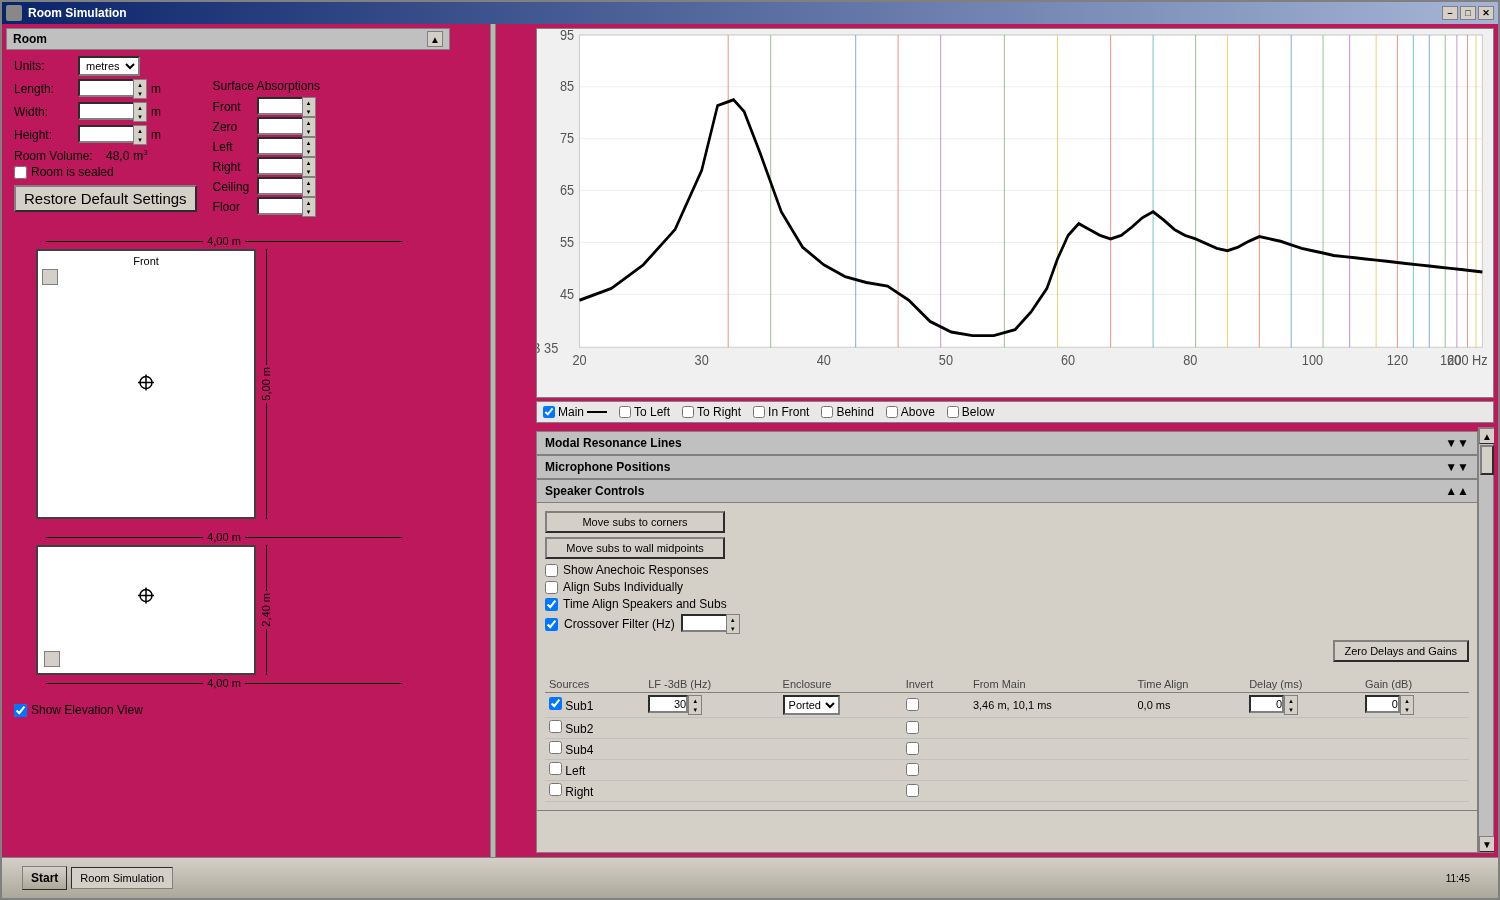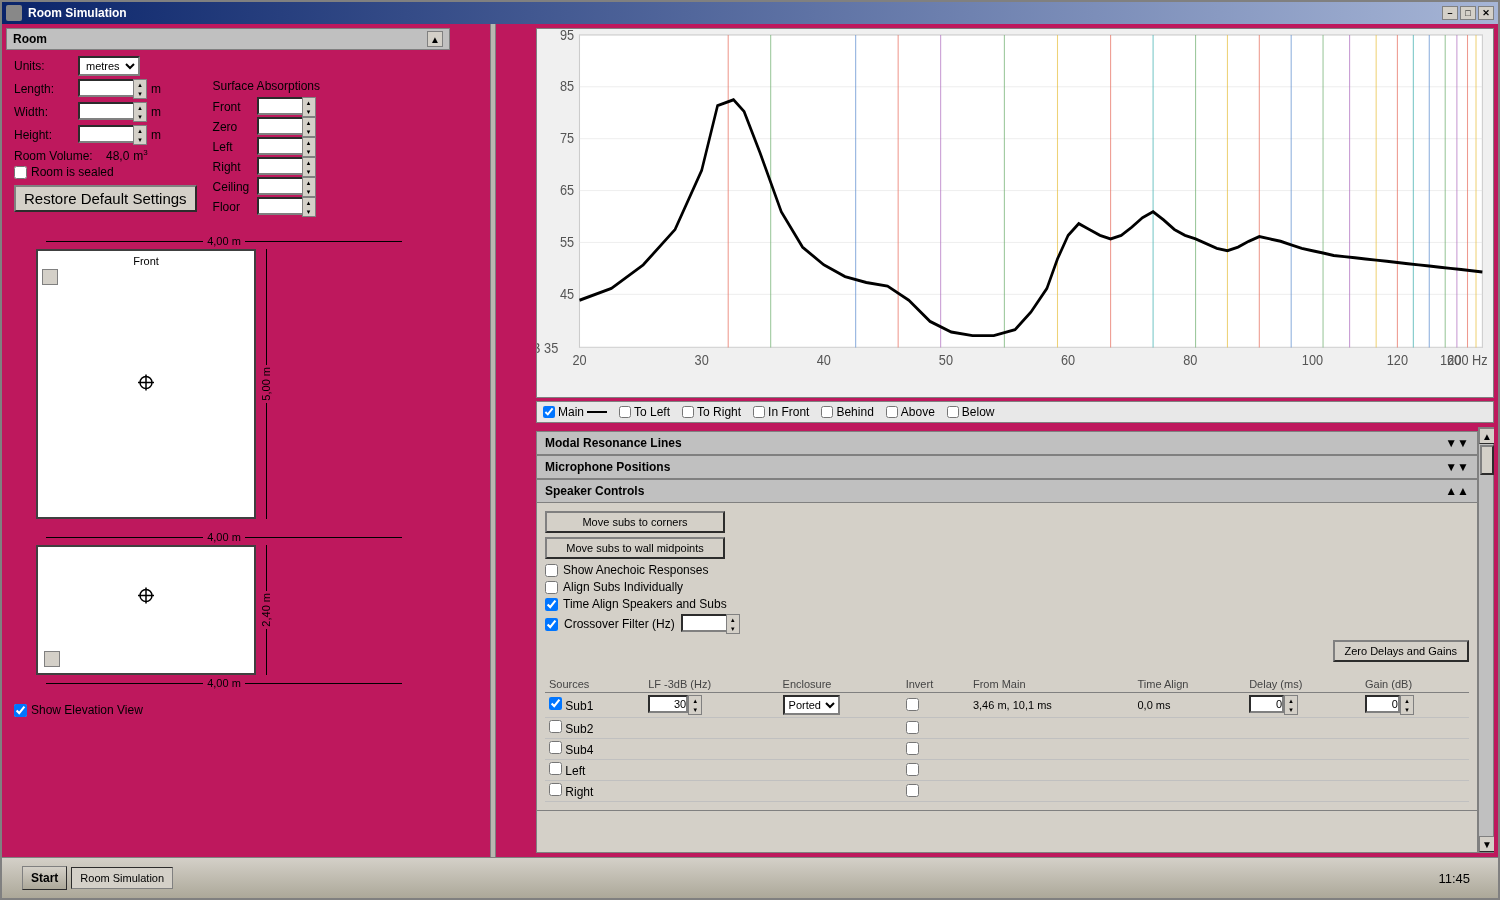--- a/index.html
+++ b/index.html
@@ -71,21 +71,21 @@
 
     .zero-delays-btn { padding: 3px 10px; background: #d4d0c8; border: 2px outset #808080; cursor: pointer; font-size: 11px; float: right; margin-bottom: 6px; }
 
     .crossover-row { display: flex; align-items: center; gap: 6px; }
 
     
     .taskbar { height: 30px; background: linear-gradient(to bottom, #d4d0c8, #aca899); border-top: 1px solid #808080; display: flex; align-items: center; padding: 20px; flex-shrink: 0; }
     .start-btn { padding: 2px 8px; background: linear-gradient(to bottom, #d4d0c8, #aca899); border: 1px outset #808080; height: 24px; font-weight: bold; font-size: 12px; cursor: pointer; }
     .taskbar-items { display: flex; gap: 2px; margin-left: 4px; }
     .taskbar-item { padding: 2px 8px; background: #d4d0c8; border: 1px inset #808080; height: 22px; font-size: 11px; cursor: pointer; display: flex; align-items: center; }
-    .taskbar-time { margin-left: auto; padding: 0 8px; font-size: 13px; }
+    .taskbar-time { margin-left: auto; padding: 0 8px; font-size: 10px; }
   </style>
 </head>
 <body>
 
 <div class="window">
 
   <div class="titlebar">
     <div class="title-icon"></div>
     <span>Room Simulation</span>
     <div class="titlebar-controls">

